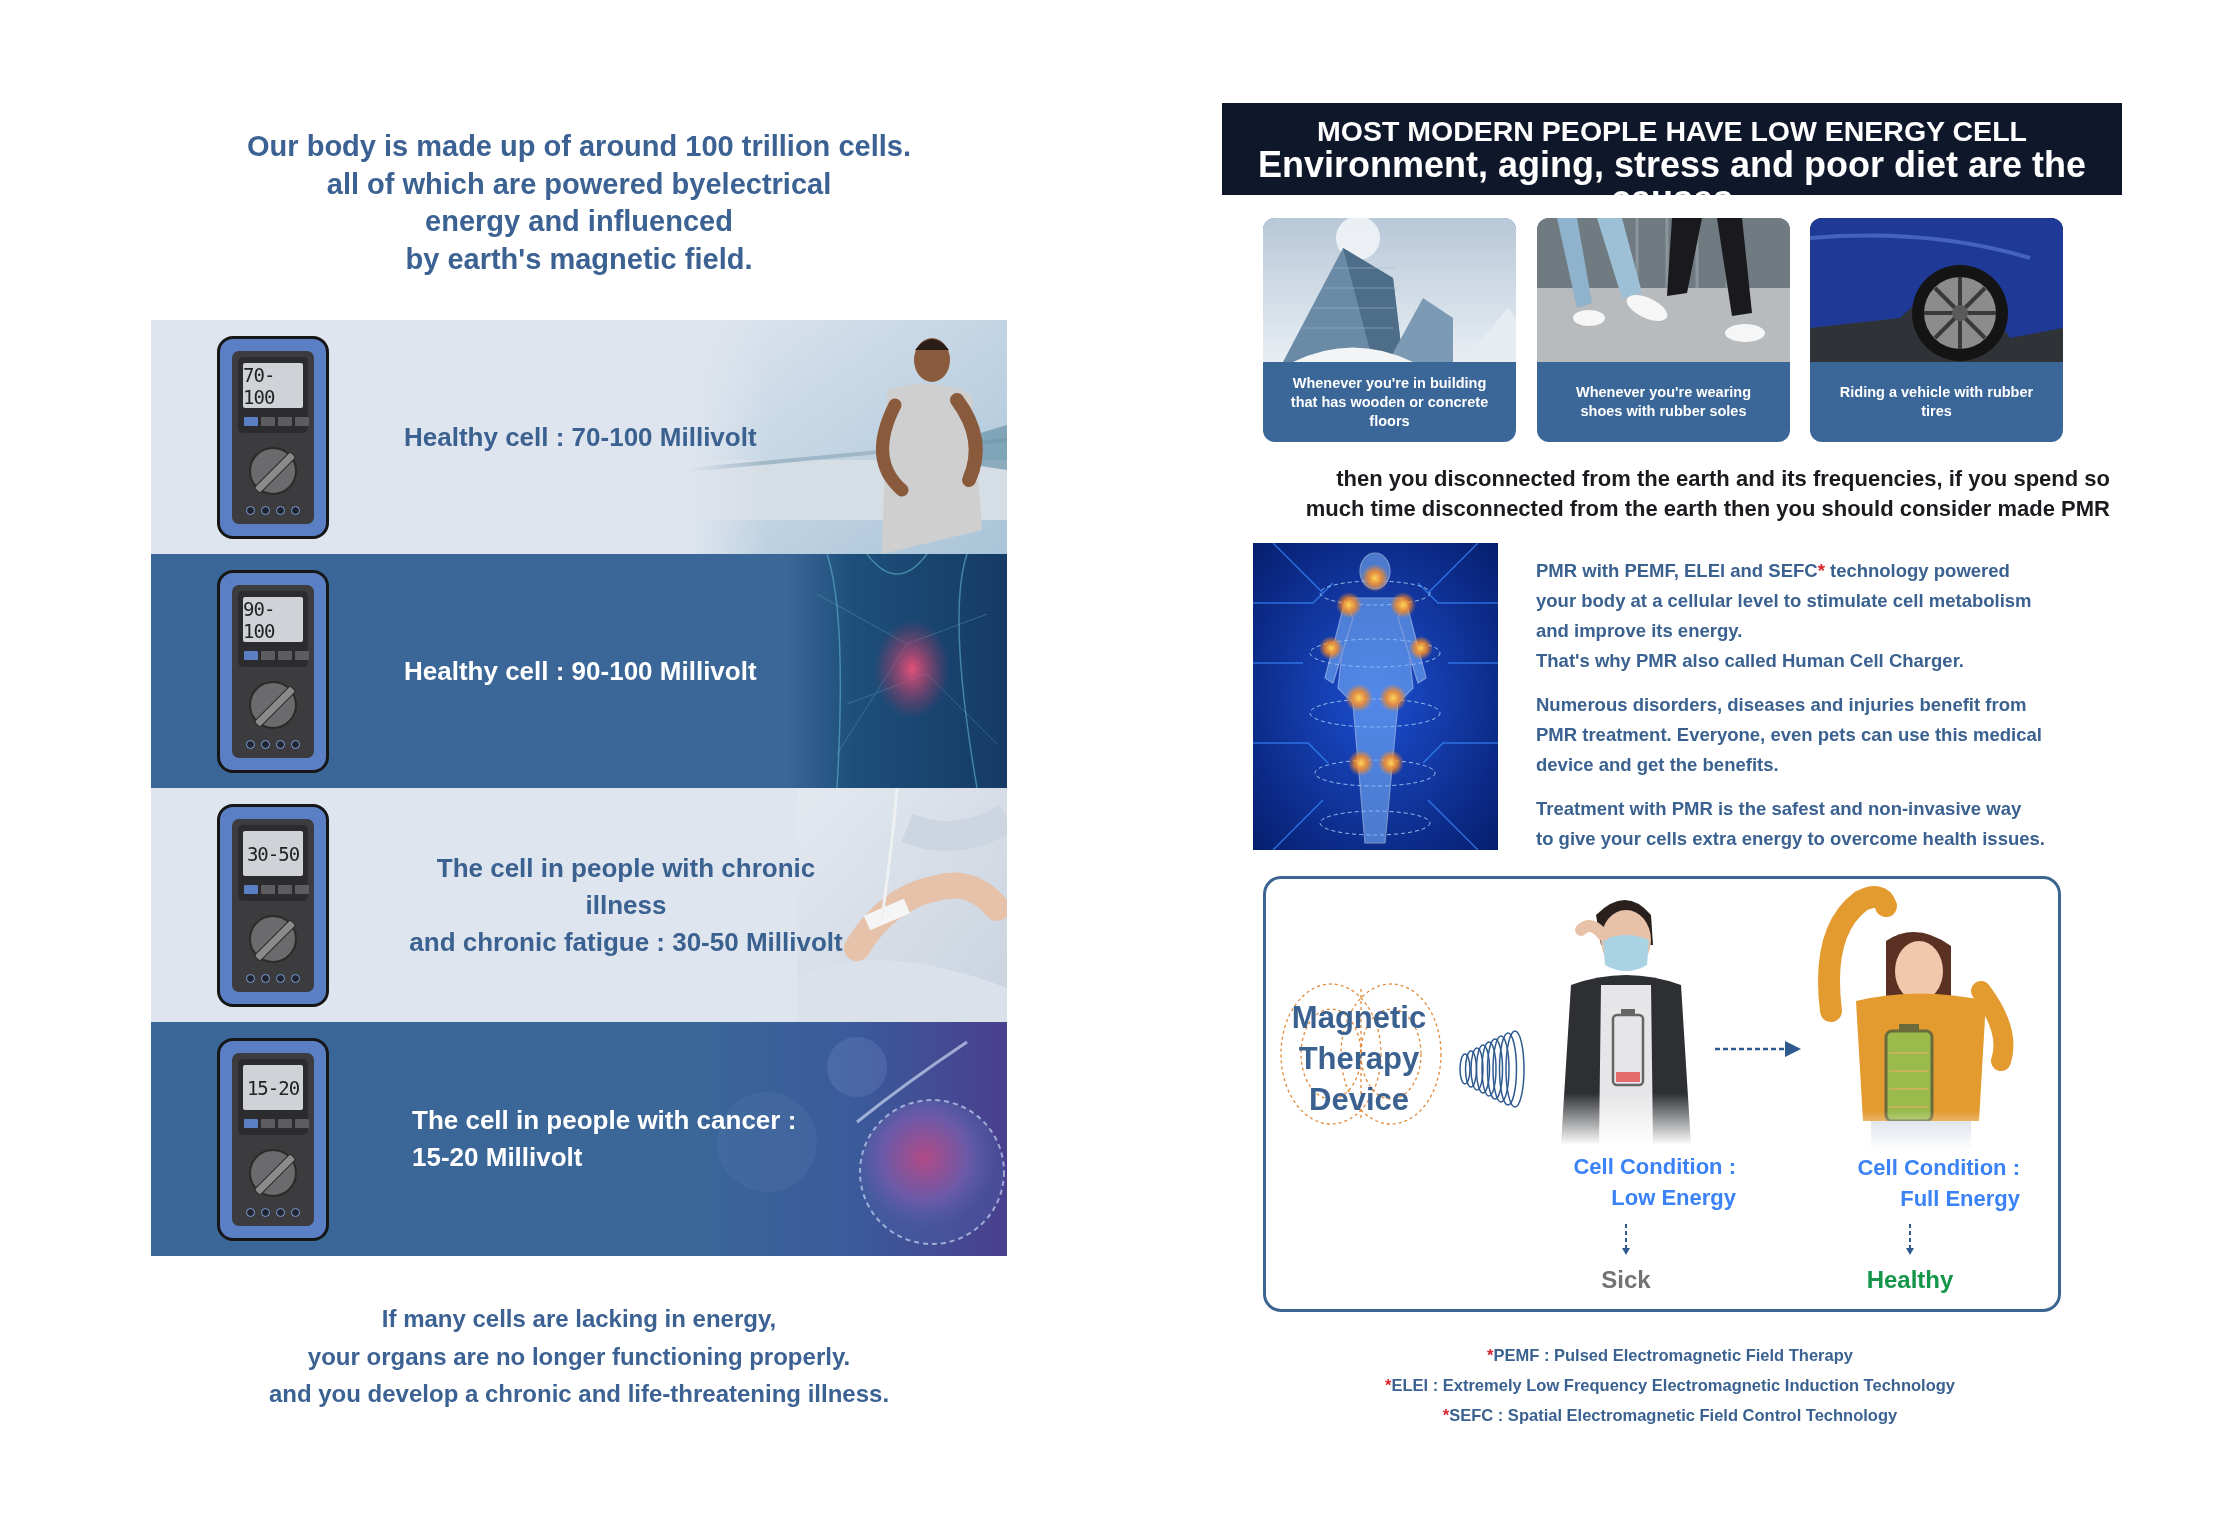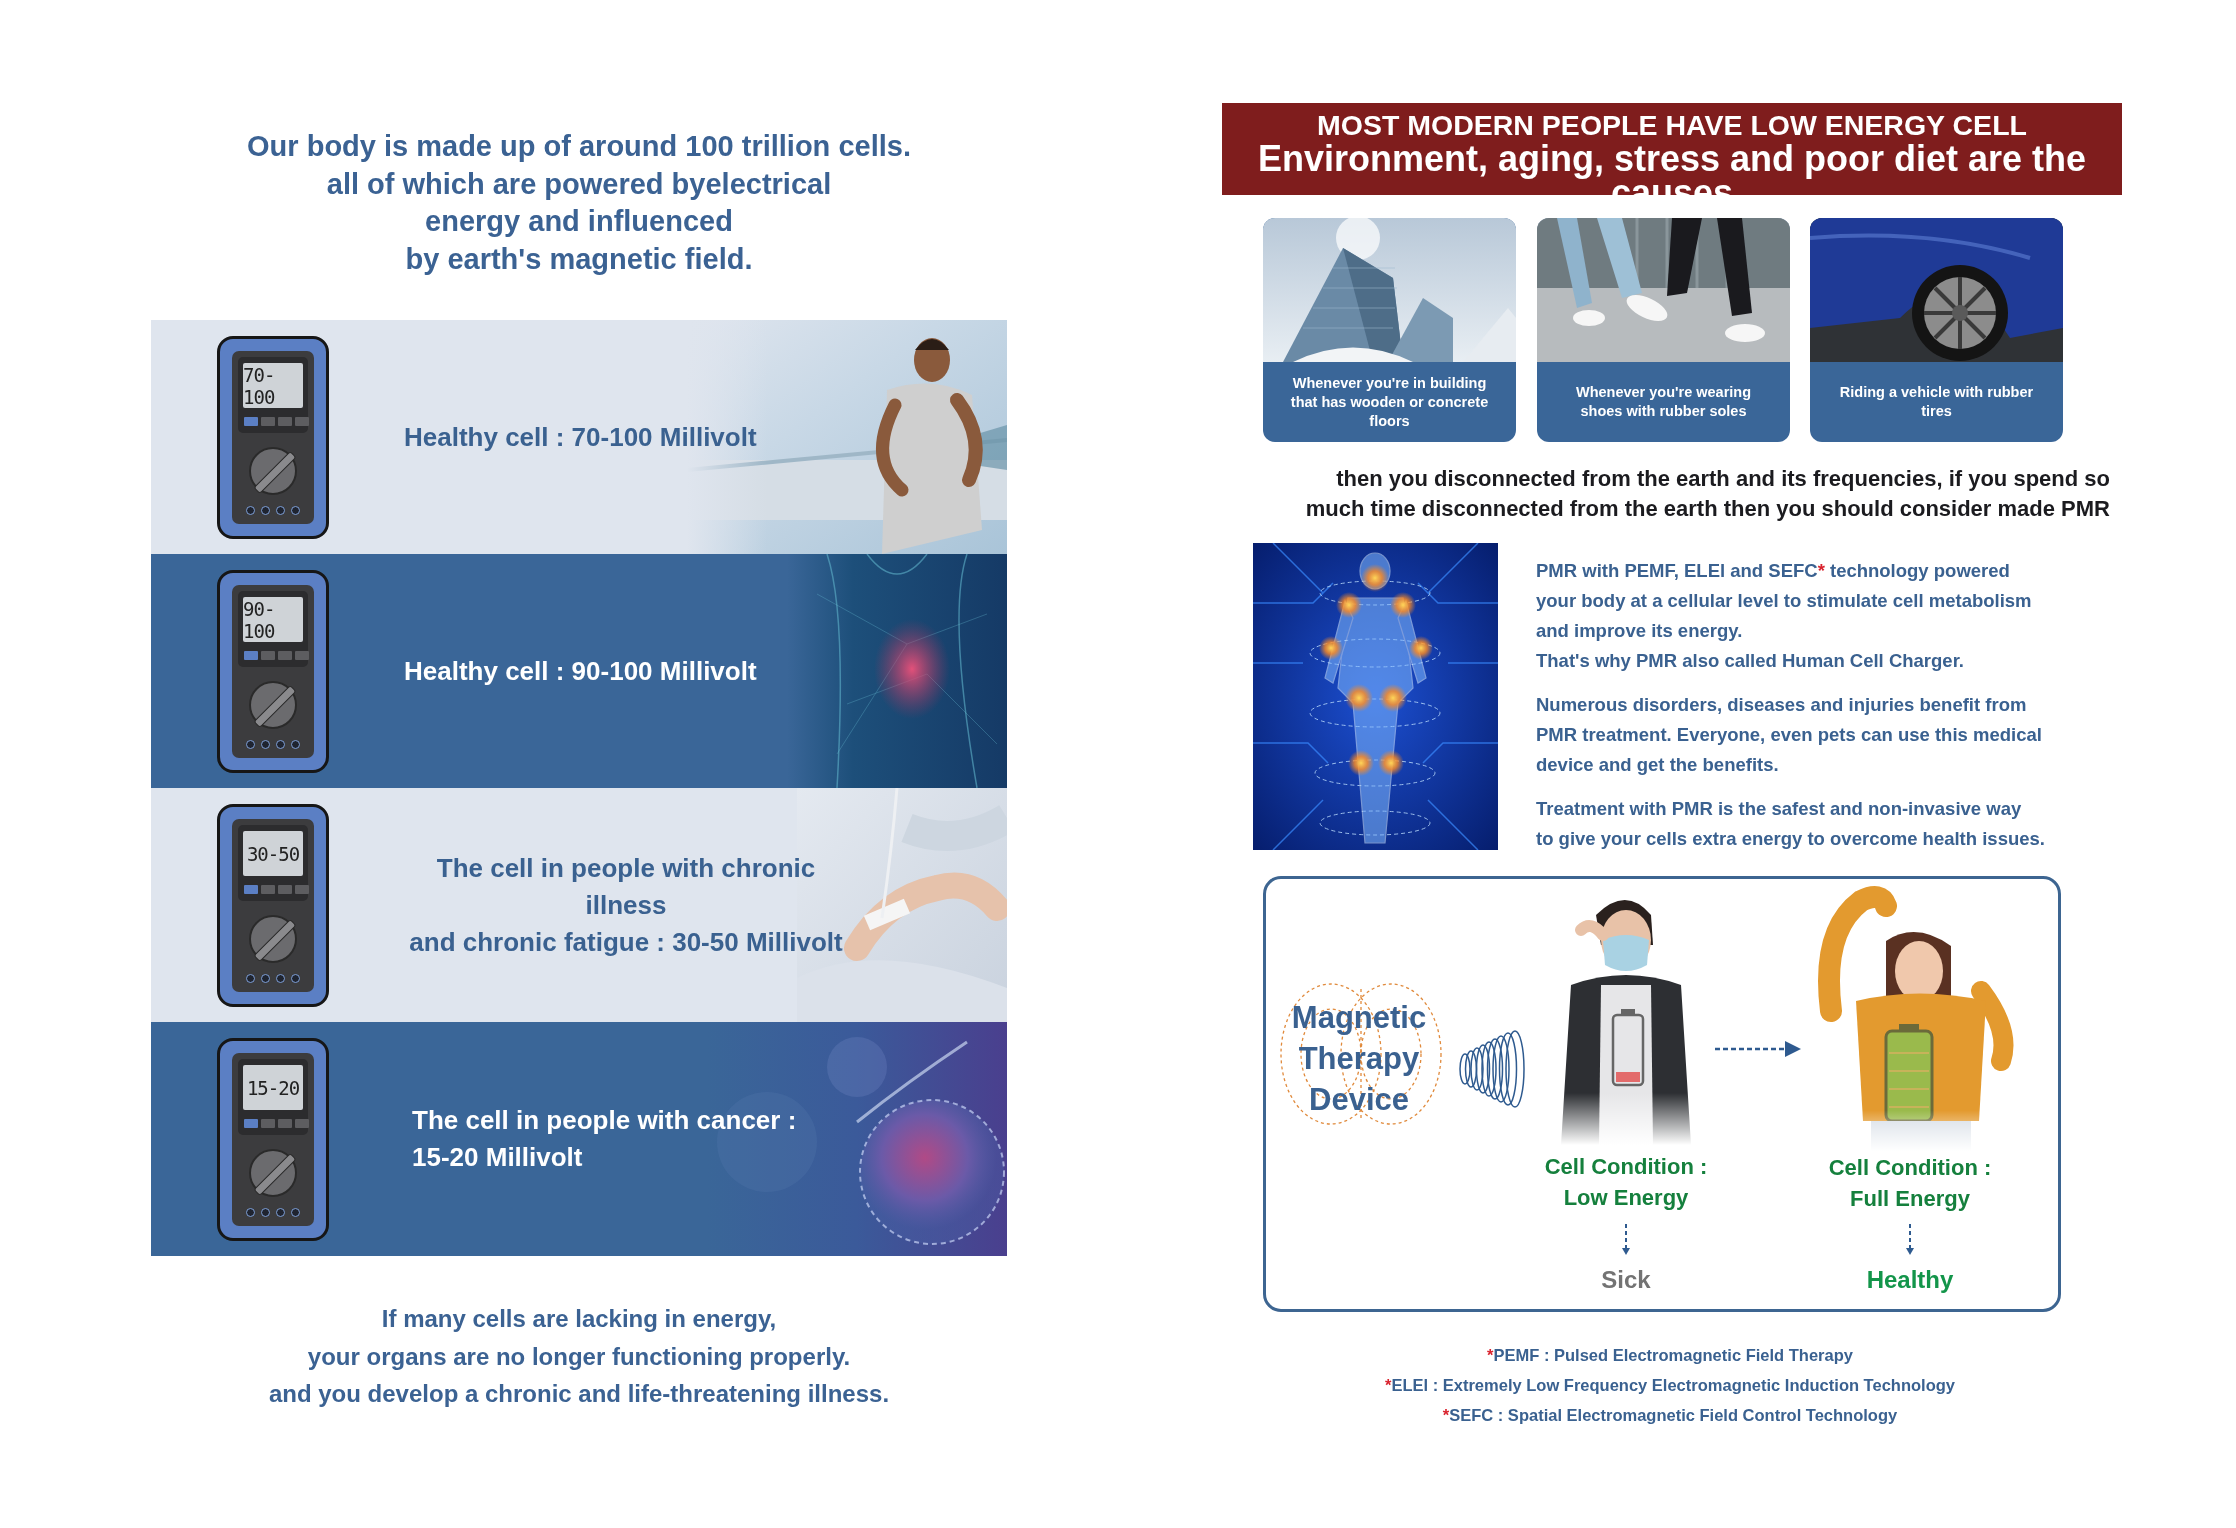--- a/index.html
+++ b/index.html
@@ -60,21 +60,21 @@
 
   .outro {
     position: absolute; left: 151px; top: 1300px; width: 856px;
     text-align: center; font-size: 24px; font-weight: bold; line-height: 37.5px; color: #3b6293;
   }
   .outro span { display: block; }
 
   
   .header-bar {
     position: absolute; left: 1222px; top: 103px; width: 900px; height: 92px;
-    background: #7f1d1d; color: #fff; text-align: center; padding-top: 5px;
+    background: #0f172a; color: #fff; text-align: center; padding-top: 11px;
   }
   .header-bar .h1 { font-size: 28.5px; font-weight: bold; line-height: 34px; }
   .header-bar .h2 { font-size: 36px; font-weight: bold; line-height: 34px; }
 
   .cards { position: absolute; left: 1263px; top: 218px; width: 924px; height: 224px; padding-left: 40px; }
   .card {
     position: absolute; top: 0; width: 253px; height: 224px; border-radius: 12px; overflow: hidden;
     background: #3a6698;
   }
   .card .pic { position: absolute; left: 0; top: 0; width: 100%; height: 144px; }
@@ -102,21 +102,21 @@
     border: 3px solid #3d6591; border-radius: 18px; background: #fff; overflow: hidden;
   }
   .device-label {
     position: absolute; left: 18px; top: 118px; width: 150px; text-align: center;
     font-size: 31px; font-weight: bold; line-height: 41px; color: #3a6190; z-index: 2;
   }
   .field-lines { position: absolute; left: 10px; top: 100px; }
   .cone { position: absolute; left: 193px; top: 150px; }
   .person { position: absolute; }
   .arrow { position: absolute; left: 449px; top: 160px; }
-  .cond { position: absolute; text-align: center; font-size: 22px; font-weight: bold; line-height: 31px; color: #15803d; }
+  .cond { position: absolute; text-align: right; font-size: 22px; font-weight: bold; line-height: 31px; color: #3b82f6; }
   .cond span { display: block; }
   .dash-down { position: absolute; }
   .result { position: absolute; font-size: 24px; font-weight: bold; text-align: center; }
   .result.sick { color: #737373; }
   .result.healthy { color: #13954a; }
 
   .footnotes { position: absolute; left: 1290px; top: 1340px; width: 760px; text-align: center; font-size: 16.5px; font-weight: bold; line-height: 30px; color: #3a6190; }
   .footnotes span { display: block; }
 </style>
 </head>

